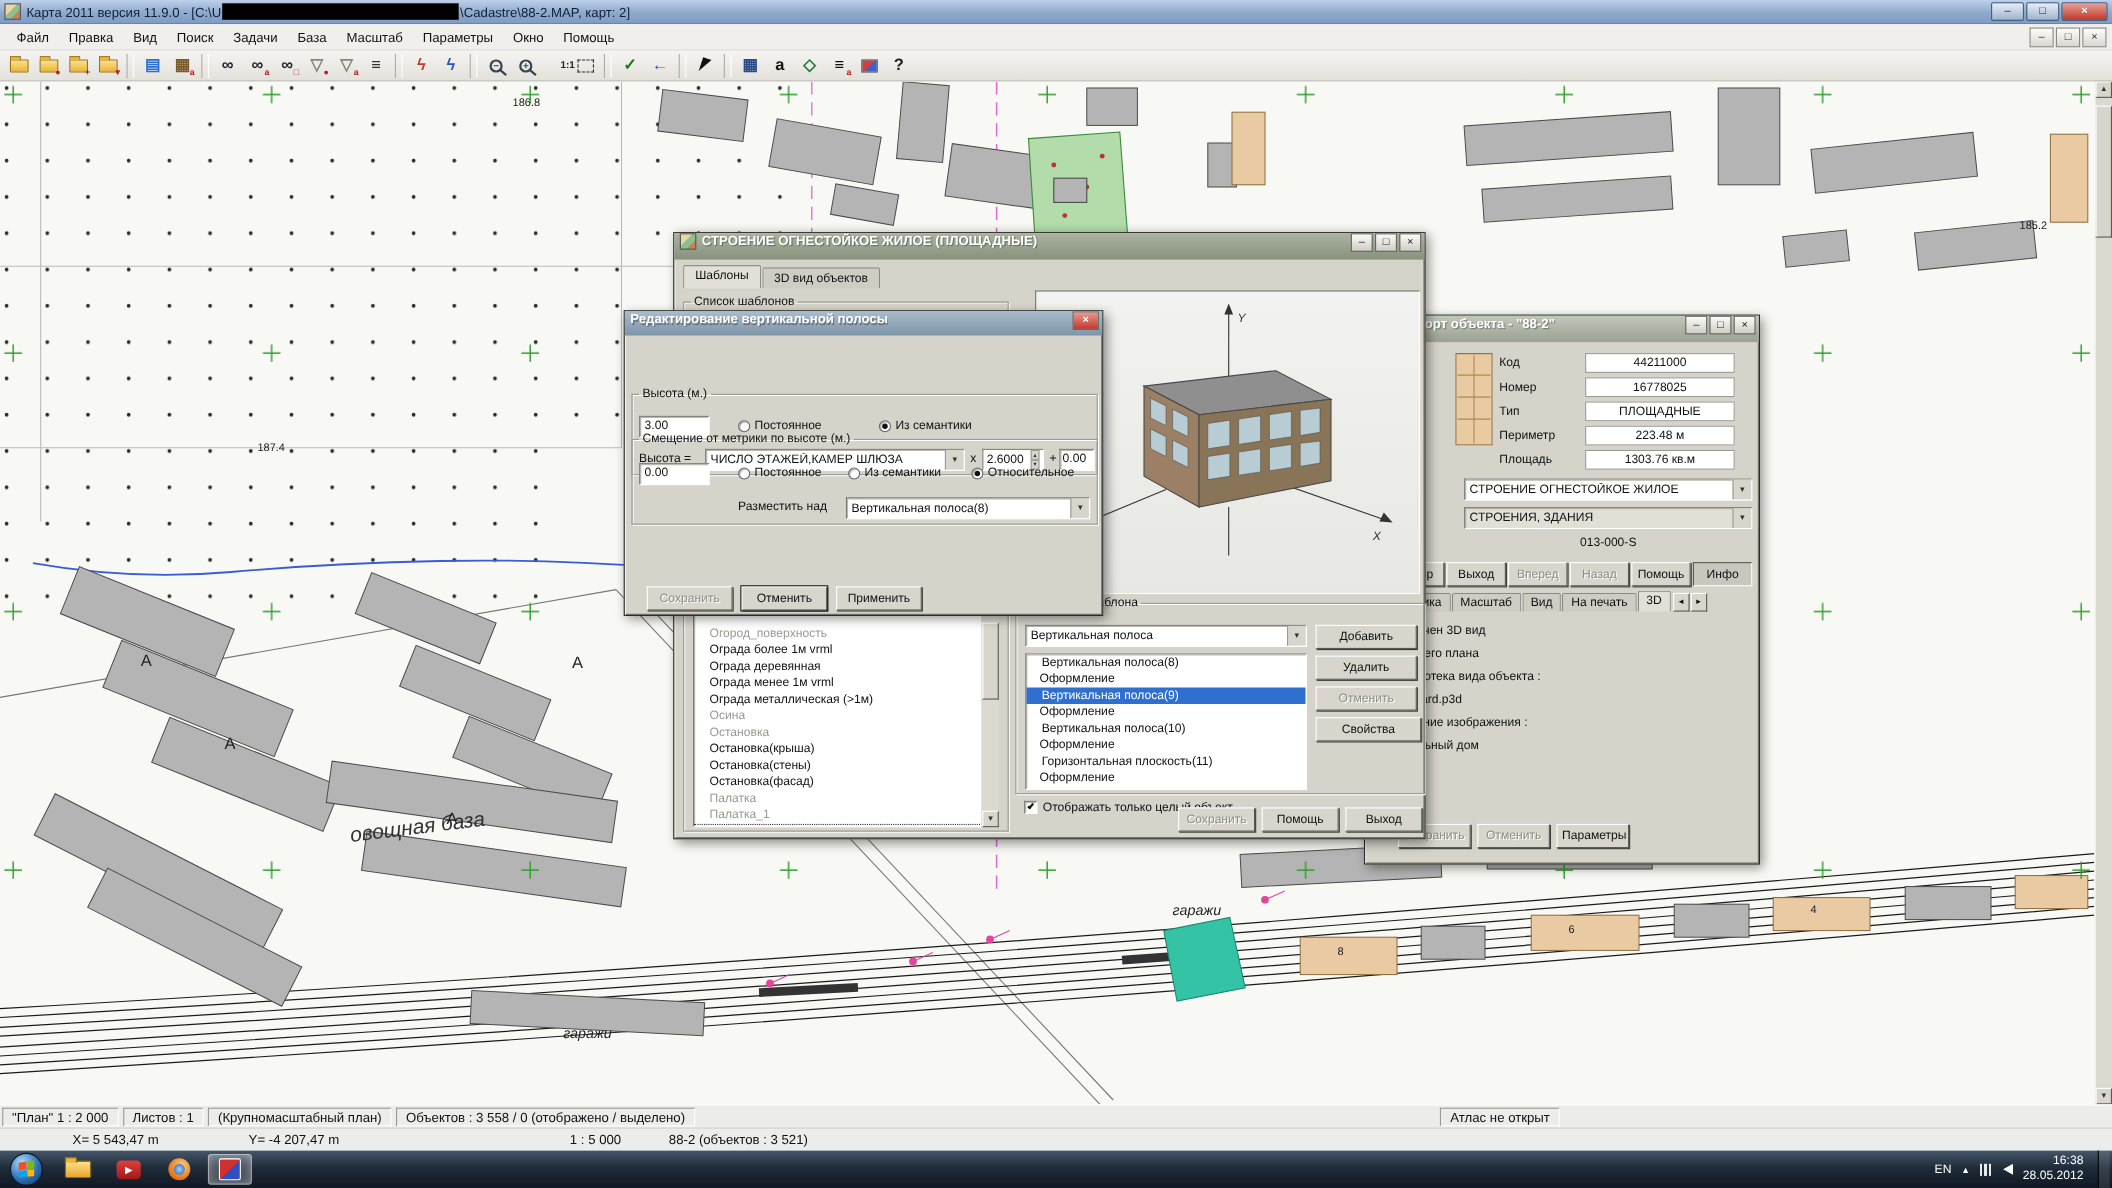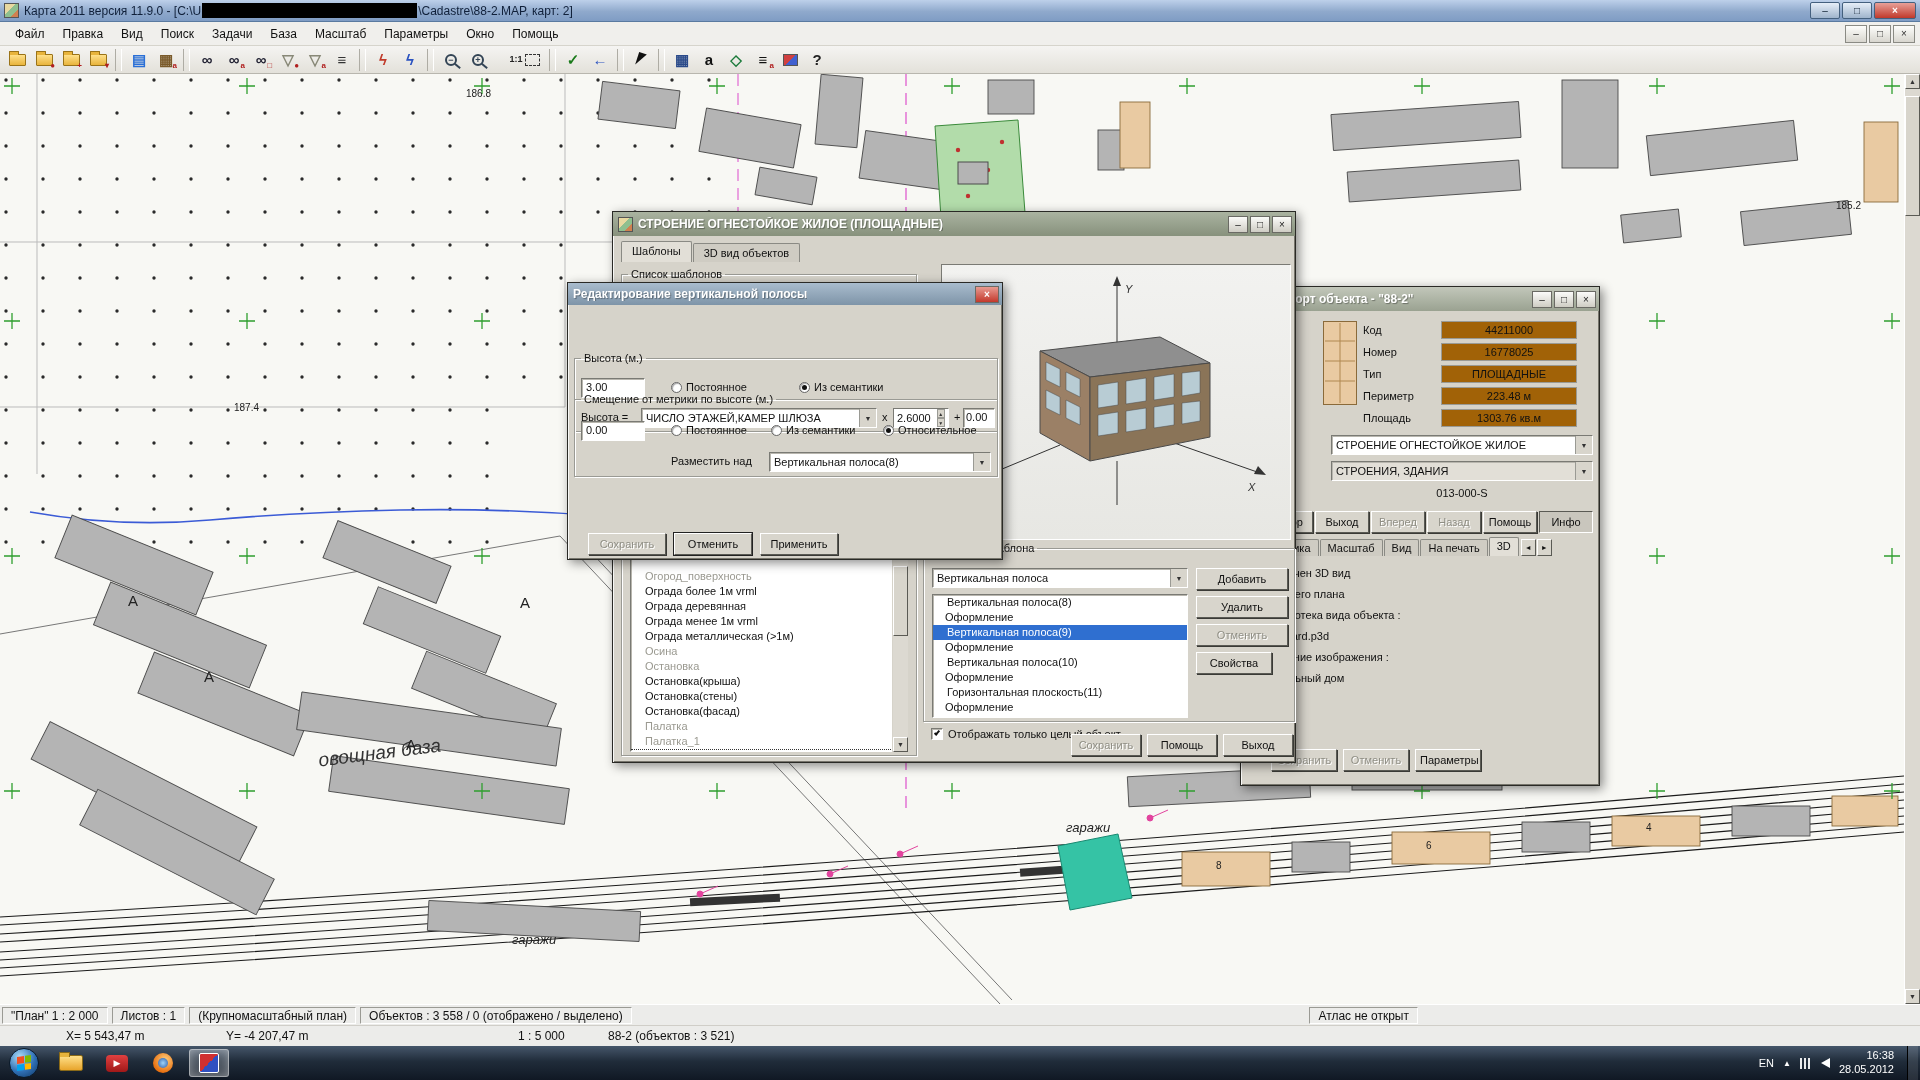--- a/index.html
+++ b/index.html
@@ -43,21 +43,21 @@
 .lbl-med{font-size:13px;font-style:italic;}
 .lbl-a{font-size:15px;}
 .lbl-tiny{font-size:10px;}
 #map-scroll{position:absolute;left:1904px;top:74px;width:16px;height:930px;background:#dcd9d1;border-left:1px solid #fff;z-index:5;}
 .sb-btn{width:15px;height:15px;background:#d8d5cc;border:1px solid;border-color:#fff #5a5a54 #5a5a54 #fff;font-size:7px;color:#333;display:flex;align-items:center;justify-content:center;}
 #map-scroll .sb-btn.down{position:absolute;bottom:0;}
 #map-scroll .sb-thumb{position:absolute;left:0;width:15px;background:#d8d5cc;border:1px solid;border-color:#fff #5a5a54 #5a5a54 #fff;}
 
 
 .win{position:absolute;background:var(--dialog-face,#d6d3ca);border:1px solid #2a2a26;box-shadow:inset 1px 1px 0 #f8f8f6,inset -1px -1px 0 #77756c,3px 3px 10px rgba(0,0,0,.45);}
-.ttl{height:24px;display:flex;align-items:center;padding:0 3px 0 5px;font-weight:bold;font-size:12px;color:#fff;overflow:hidden;}
+.ttl{height:24px;display:flex;align-items:flex-start;padding:0 3px 0 5px;font-weight:bold;font-size:12px;color:#fff;overflow:hidden;}
 .ttl-olive{background:linear-gradient(180deg,#aab3a0,#87917c);}
 .ttl-blue{background:linear-gradient(180deg,#a9bccd,#7e94a8);}
 .ttl-gray{background:linear-gradient(180deg,#c2c7ba,#9aa291);}
 .ttl-txt{white-space:nowrap;overflow:hidden;text-shadow:1px 1px 1px rgba(0,0,0,.35);}
 .ttl-sp{margin-left:auto;display:flex;flex:none;}
 .ttl-btn{width:20px;height:17px;margin-left:2px;background:linear-gradient(#fbfbf9,#cfcdc4);border:1px solid #6a6a64;font-size:10px;display:flex;align-items:center;justify-content:center;color:#222;font-weight:normal;}
 .ttl-btn.close-red{background:linear-gradient(#e89a90,#c3392c);color:#fff;font-weight:bold;width:24px;}
 
 .btn{display:inline-block;background:#d8d5cc;border-top:1px solid #fff;border-left:1px solid #fff;border-right:1px solid #5a5a54;border-bottom:1px solid #5a5a54;box-shadow:1px 1px 0 #3a3a36;font-size:11px;color:#111;text-align:center;height:22px;line-height:20px;padding:0 4px;}
 .btn.dim{color:#8f8e84;text-shadow:1px 1px 0 #fff;}
@@ -102,21 +102,21 @@
 #dlg3d{left:612px;top:211px;width:684px;height:552px;z-index:20;}
 #dlg3d .preview{position:absolute;left:328px;top:52px;width:350px;height:276px;background:linear-gradient(#f2f2f0,#e7e7e3);border:1px solid;border-color:#7a7a74 #fff #fff #7a7a74;}
 
 #dlgedit{left:567px;top:282px;width:436px;height:278px;z-index:30;}
 #dlgedit .ttl{height:22px;}
 #dlgedit .lab{font-size:11px;position:absolute;white-space:nowrap;}
 
 #passport{left:1240px;top:286px;width:360px;height:500px;z-index:10;}
 #passport .prow{display:flex;align-items:center;height:22px;justify-content:center;}
 #passport .plab{width:78px;font-size:11px;}
-#passport .pval{width:136px;height:18px;line-height:16px;border:1px solid #9a9a94;background:#a16207;text-align:center;font-size:11px;}
+#passport .pval{width:136px;height:18px;line-height:16px;border:1px solid #9a9a94;background:#ffffff;text-align:center;font-size:11px;}
 .ptab{padding:2px 7px;border:1px solid #8a8a84;border-bottom:none;background:#cfccc3;font-size:11px;margin-right:1px;border-radius:2px 2px 0 0;}
 .ptab.active{background:#e2dfd7;padding-bottom:4px;}
 .parrow{width:15px;height:17px;background:#d8d5cc;border:1px solid;border-color:#fff #5a5a54 #5a5a54 #fff;font-size:7px;display:flex;align-items:center;justify-content:center;margin-left:1px;}
 .pinfo-line{font-size:11px;height:21px;line-height:21px;white-space:nowrap;}
 
 
 #status1{position:absolute;left:0;top:1004px;width:1920px;height:21px;background:#ececea;border-top:1px solid #fff;display:flex;align-items:center;font-size:12px;z-index:40;}
 .seg{padding:0 8px;height:17px;line-height:16px;margin:1px 2px;border:1px solid;border-color:#9a9a94 #fff #fff #9a9a94;white-space:nowrap;}
 .sp{flex:1;}
 #status2{position:absolute;left:0;top:1025px;width:1920px;height:21px;background:#ececea;border-top:1px solid #d0cec8;display:flex;align-items:center;font-size:12px;z-index:40;}
@@ -573,21 +573,21 @@
             <div class="li child"><span>Оформление</span></div>
             <div class="li"><span>Вертикальная полоса(10)</span></div>
             <div class="li child"><span>Оформление</span></div>
             <div class="li"><span>Горизонтальная плоскость(11)</span></div>
             <div class="li child"><span>Оформление</span></div>
           </div>
       </div>
       <span class="btn" style="position:absolute;left:272px;top:14px;width:92px;">Добавить</span>
       <span class="btn" style="position:absolute;left:272px;top:42px;width:92px;">Удалить</span>
       <span class="btn dim" style="position:absolute;left:272px;top:70px;width:92px;">Отменить</span>
-      <span class="btn" style="position:absolute;left:272px;top:98px;width:76px;">Свойства</span>
+      <span class="btn" style="position:absolute;left:272px;top:98px;width:96px;">Свойства</span>
     </fieldset>
 
     <label class="check" style="position:absolute;left:318px;top:516px;">
       <span class="cb">
           <i class="tick"></i>
         </span>
       <span>Отображать только целый объект</span>
     </label>
     <span class="btn dim" style="position:absolute;left:458px;top:522px;width:70px;">Сохранить</span>
     <span class="btn" style="position:absolute;left:534px;top:522px;width:70px;">Помощь</span>

